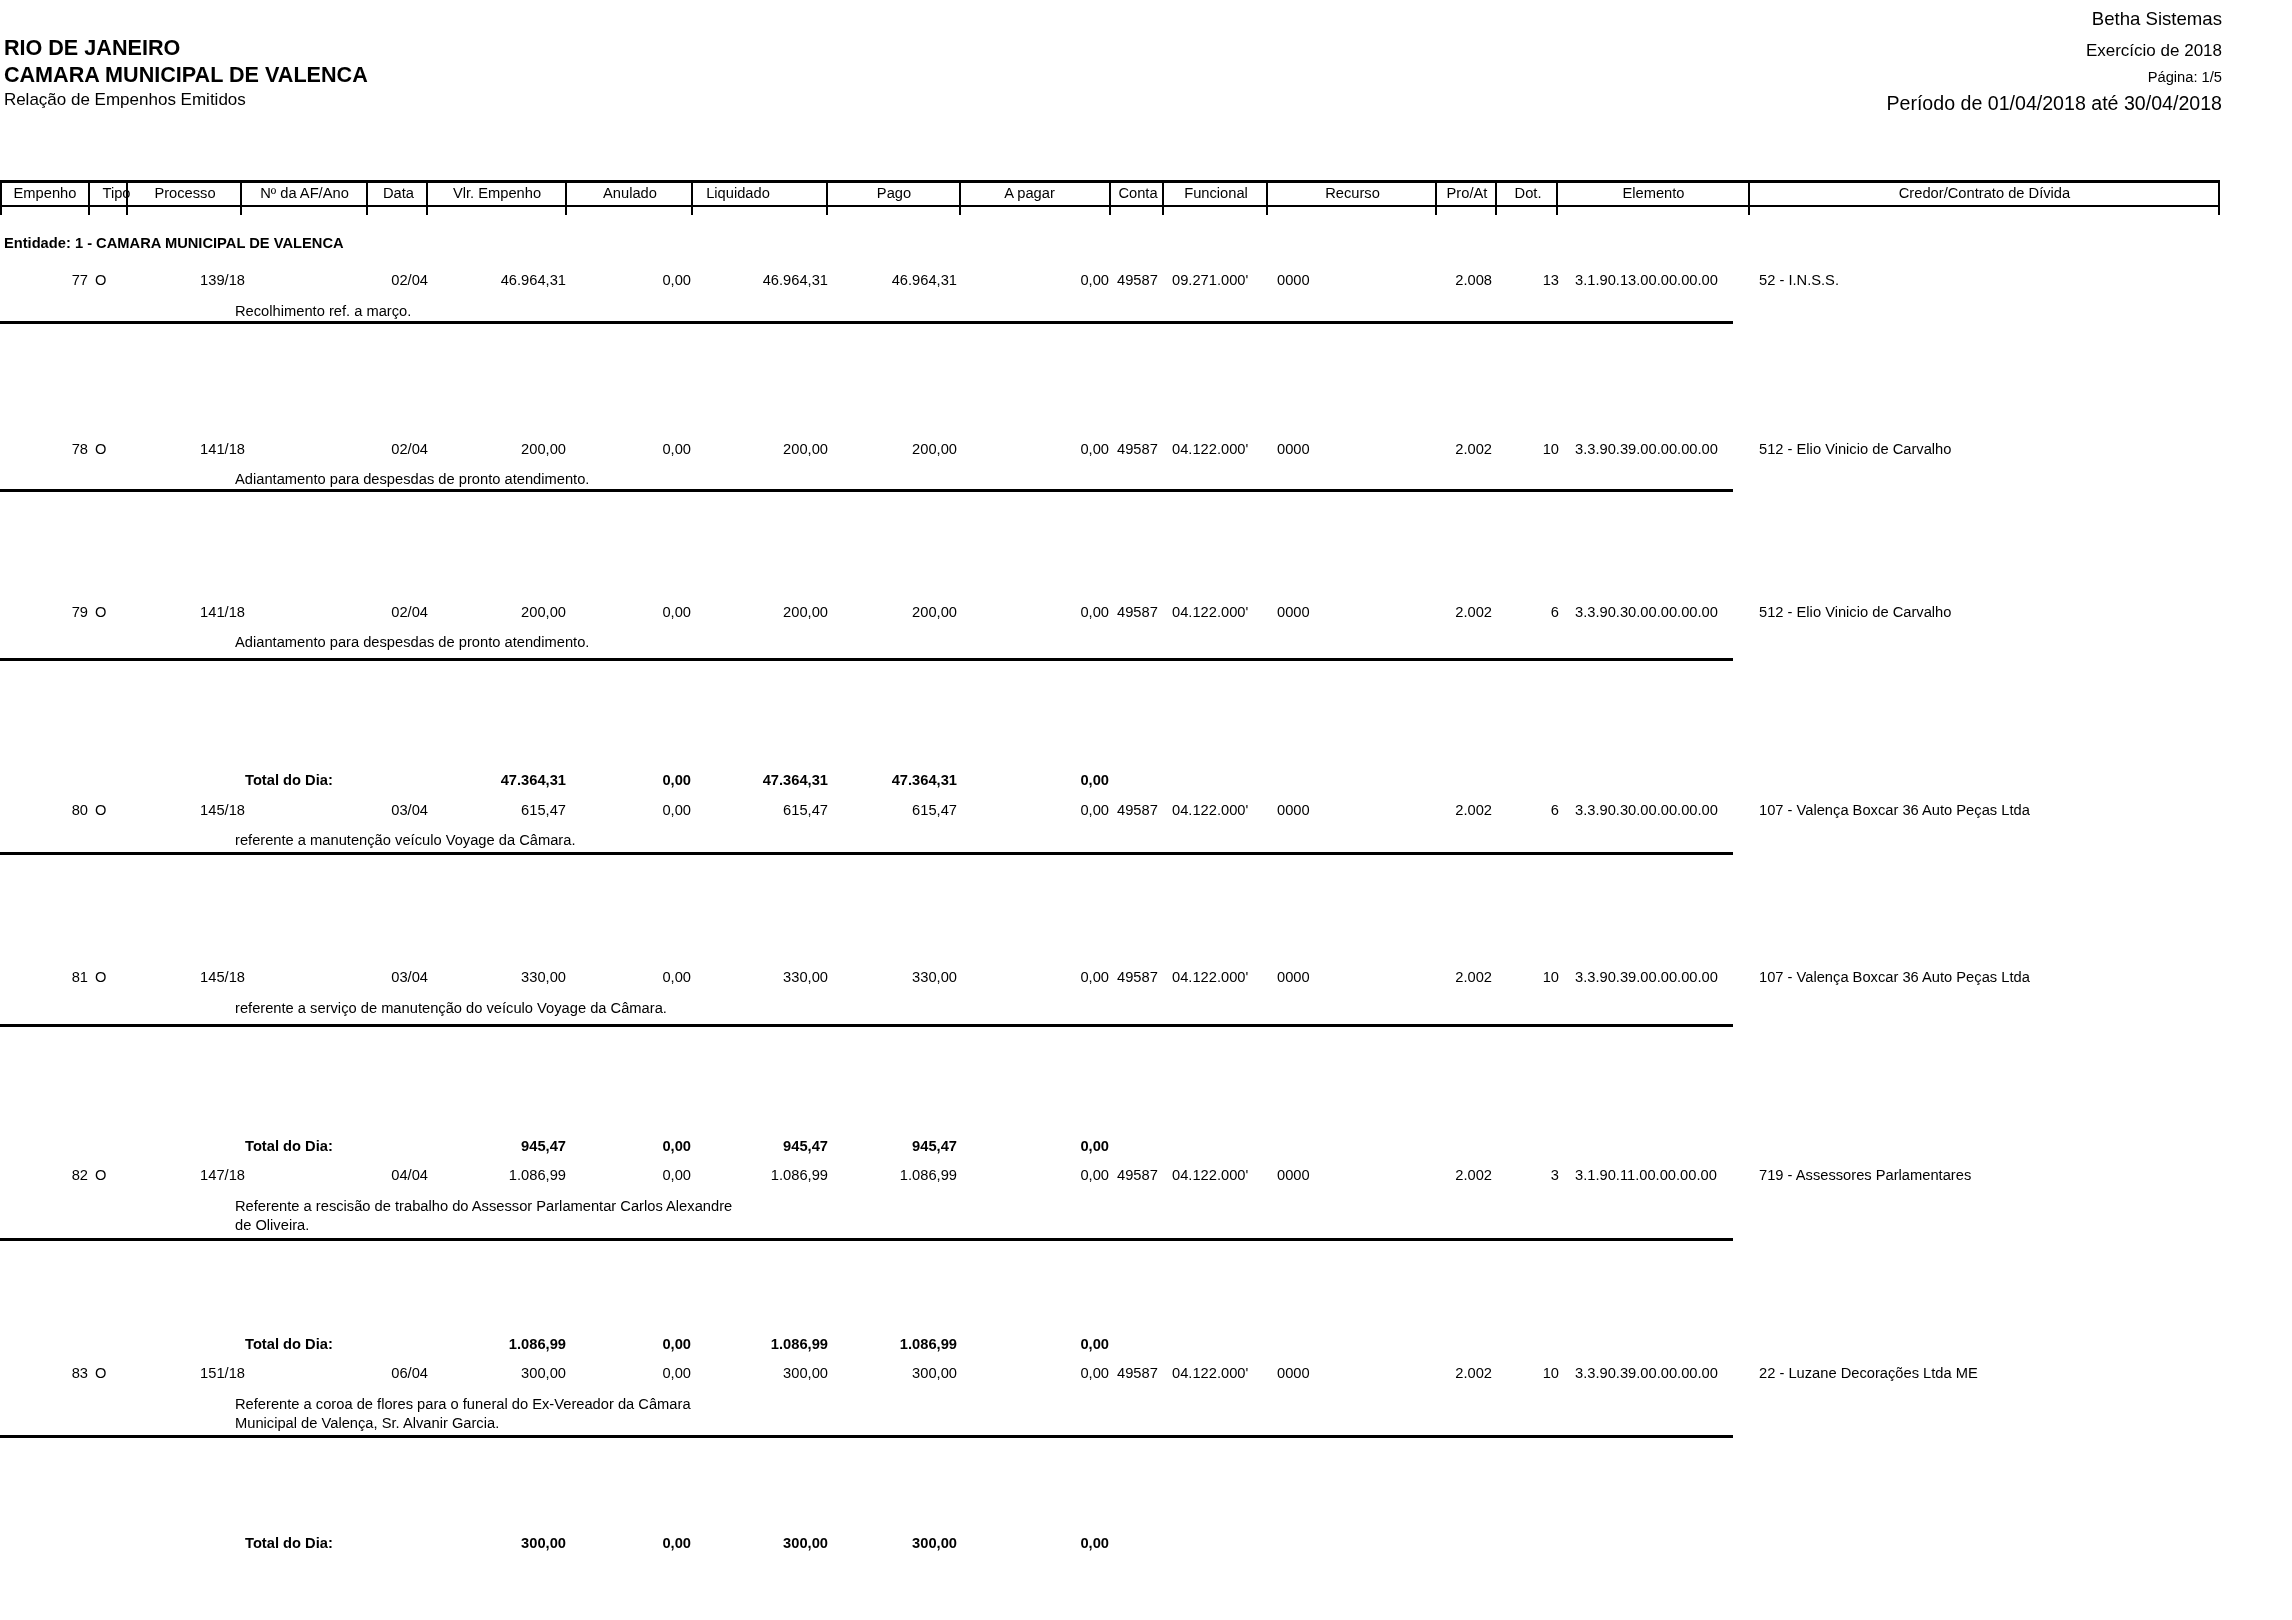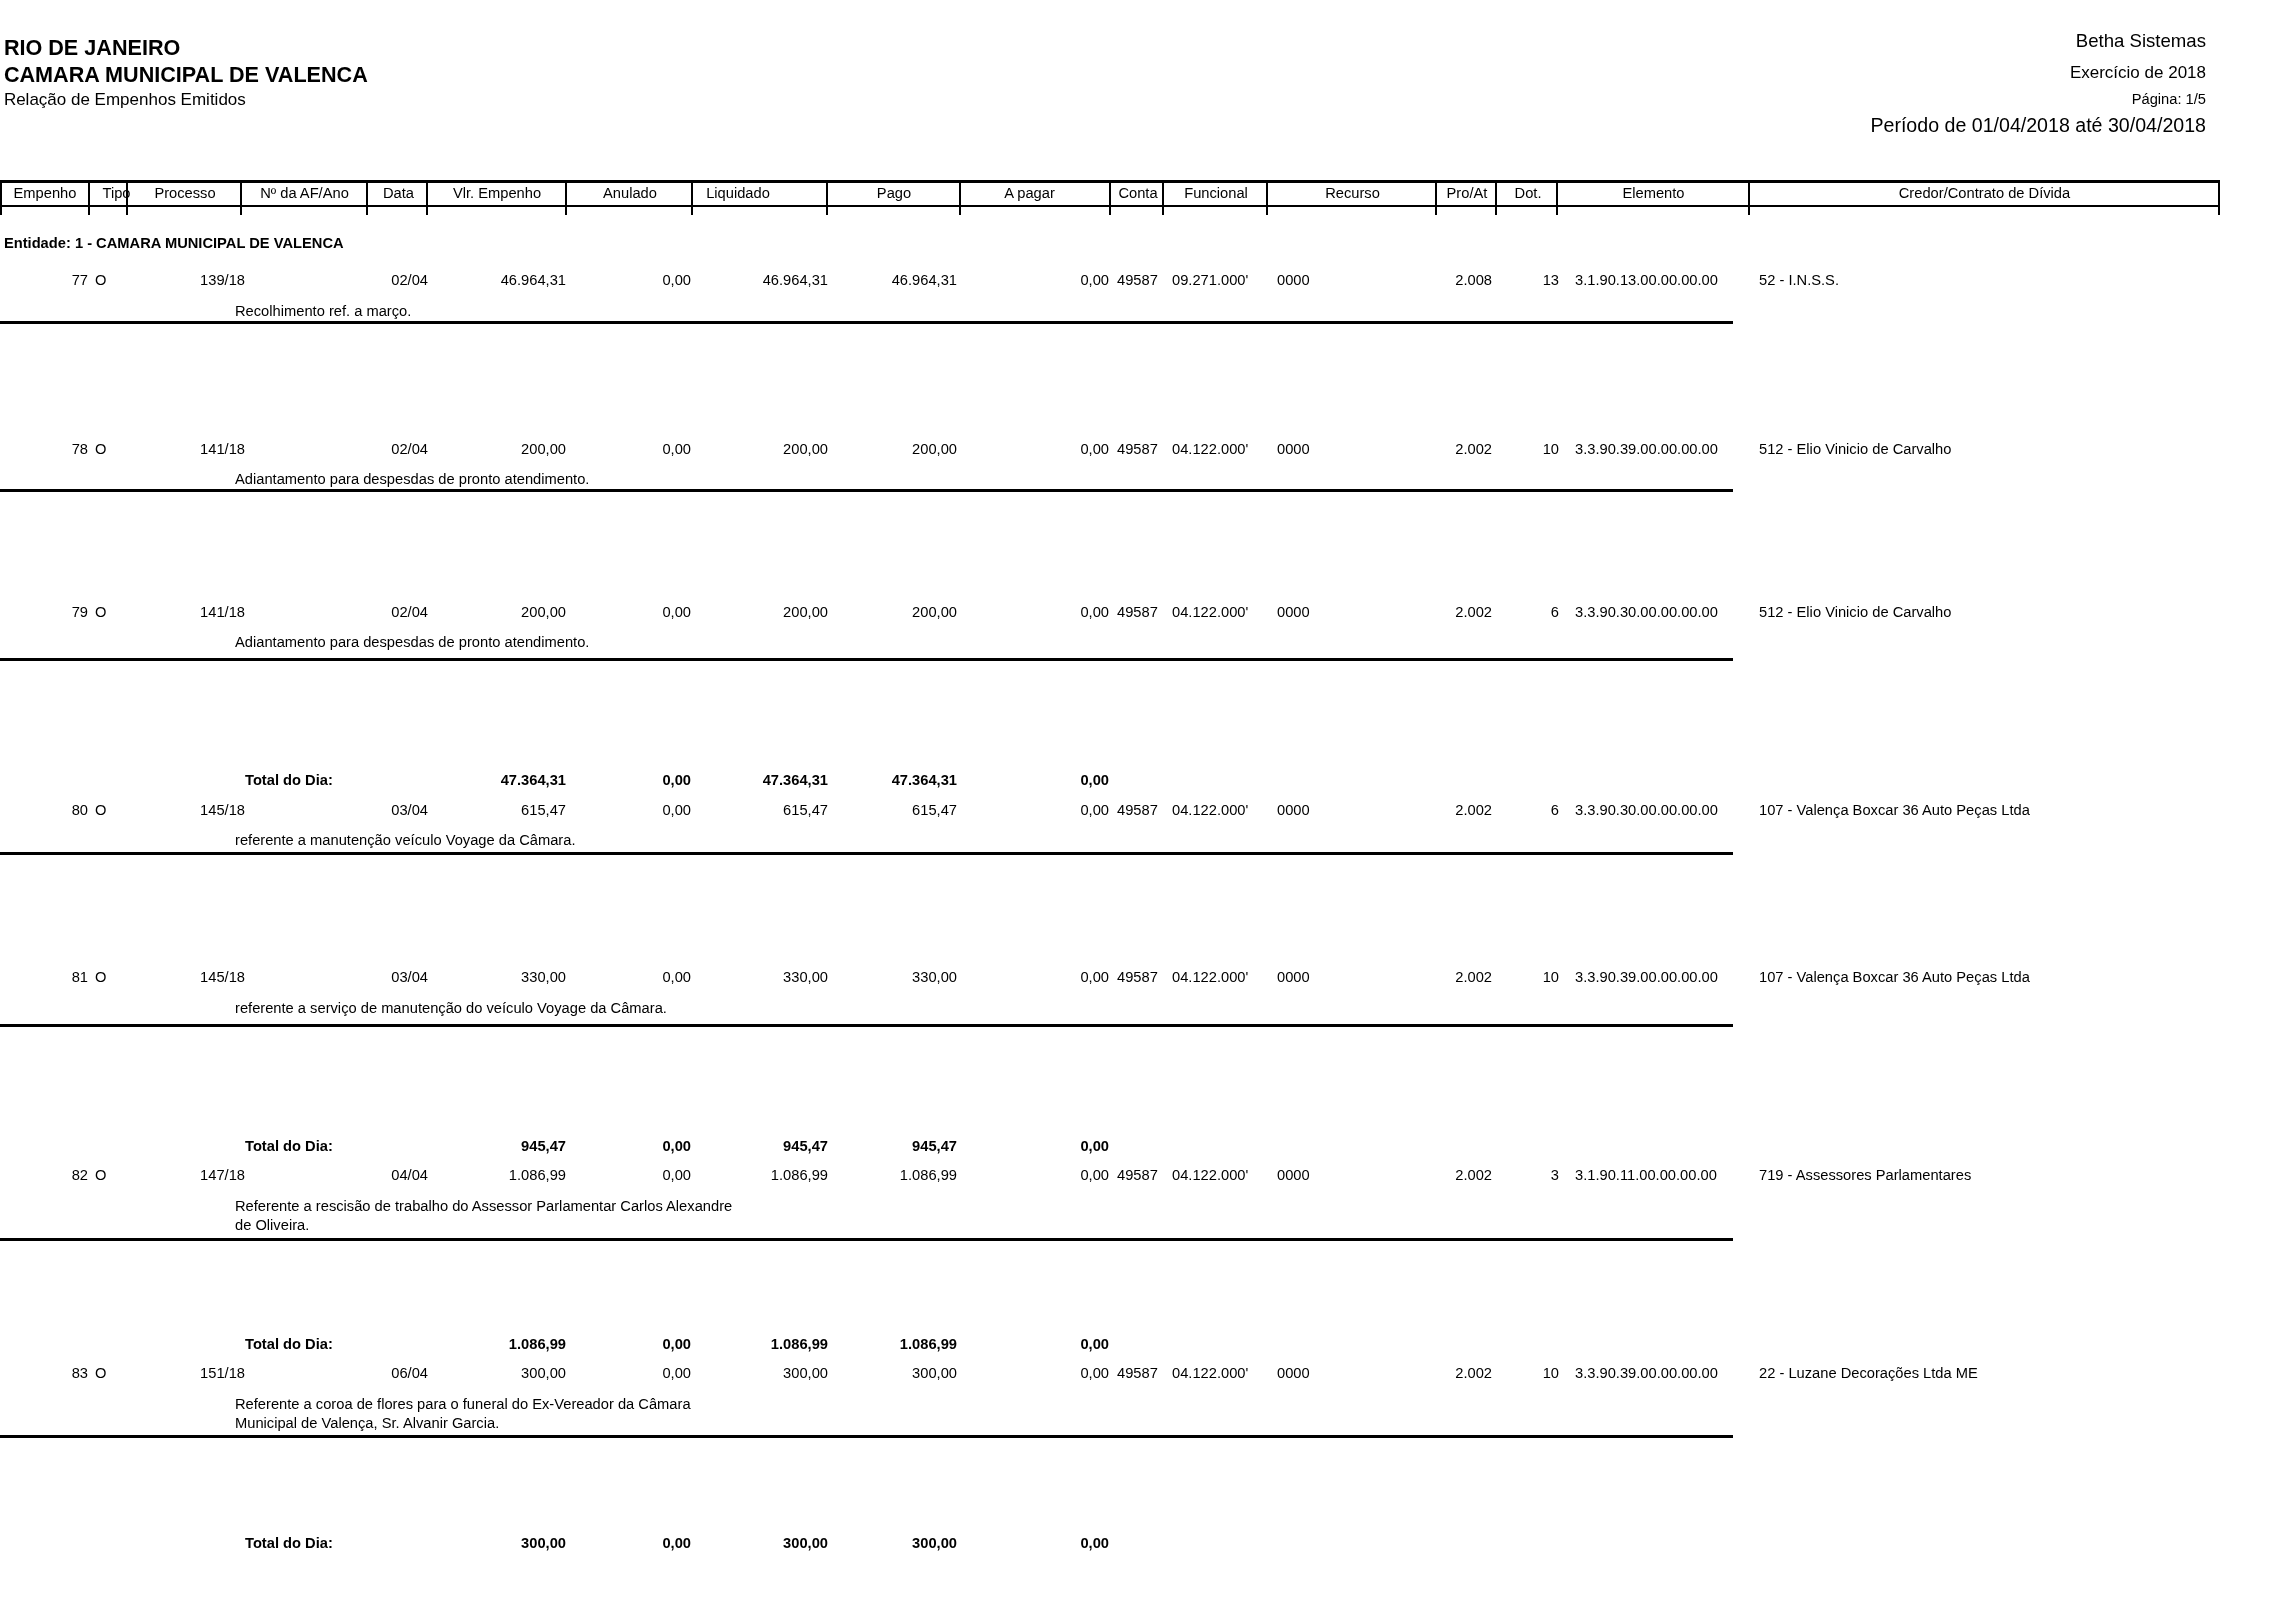--- a/index.html
+++ b/index.html
@@ -4,21 +4,21 @@
 <style>
   html,body{margin:0;padding:0;background:#fff;}
   .page{position:relative;width:2293px;height:1620px;background:#ffffff;
         font-family:"Liberation Sans","DejaVu Sans",sans-serif;color:#000;overflow:hidden;}
   .abs{position:absolute;white-space:nowrap;}
   
   .state{left:3.9px;top:35px;font-size:21.6px;font-weight:bold;}
   .org{left:3.9px;top:62px;font-size:21.6px;font-weight:bold;}
   .rtitle{left:3.9px;top:90px;font-size:17px;}
   
-  .rblock{position:absolute;right:87px;text-align:left;margin-top:22px;}
+  .rblock{position:absolute;right:71px;text-align:left;}
   .vendor{top:7.8px;font-size:18.6px;}
   .exercise{top:41px;font-size:17px;}
   .pageno{top:69px;font-size:14.7px;}
   .period{top:92px;font-size:19.6px;}
   
   .thead{position:absolute;left:0;top:180px;width:2220px;height:21.6px;
          border-top:3.9px solid #000;border-bottom:2.9px solid #000;overflow:visible;}
   .th{position:absolute;top:0;height:21.6px;line-height:21.6px;font-size:14.7px;text-align:center;white-space:nowrap;overflow:hidden;}
   .vd{position:absolute;top:0;width:2px;height:32px;background:#000;}
   .h-emp{left:0;width:90px}.h-tipo{left:90px;width:53px}.h-proc{left:128px;width:114px}

